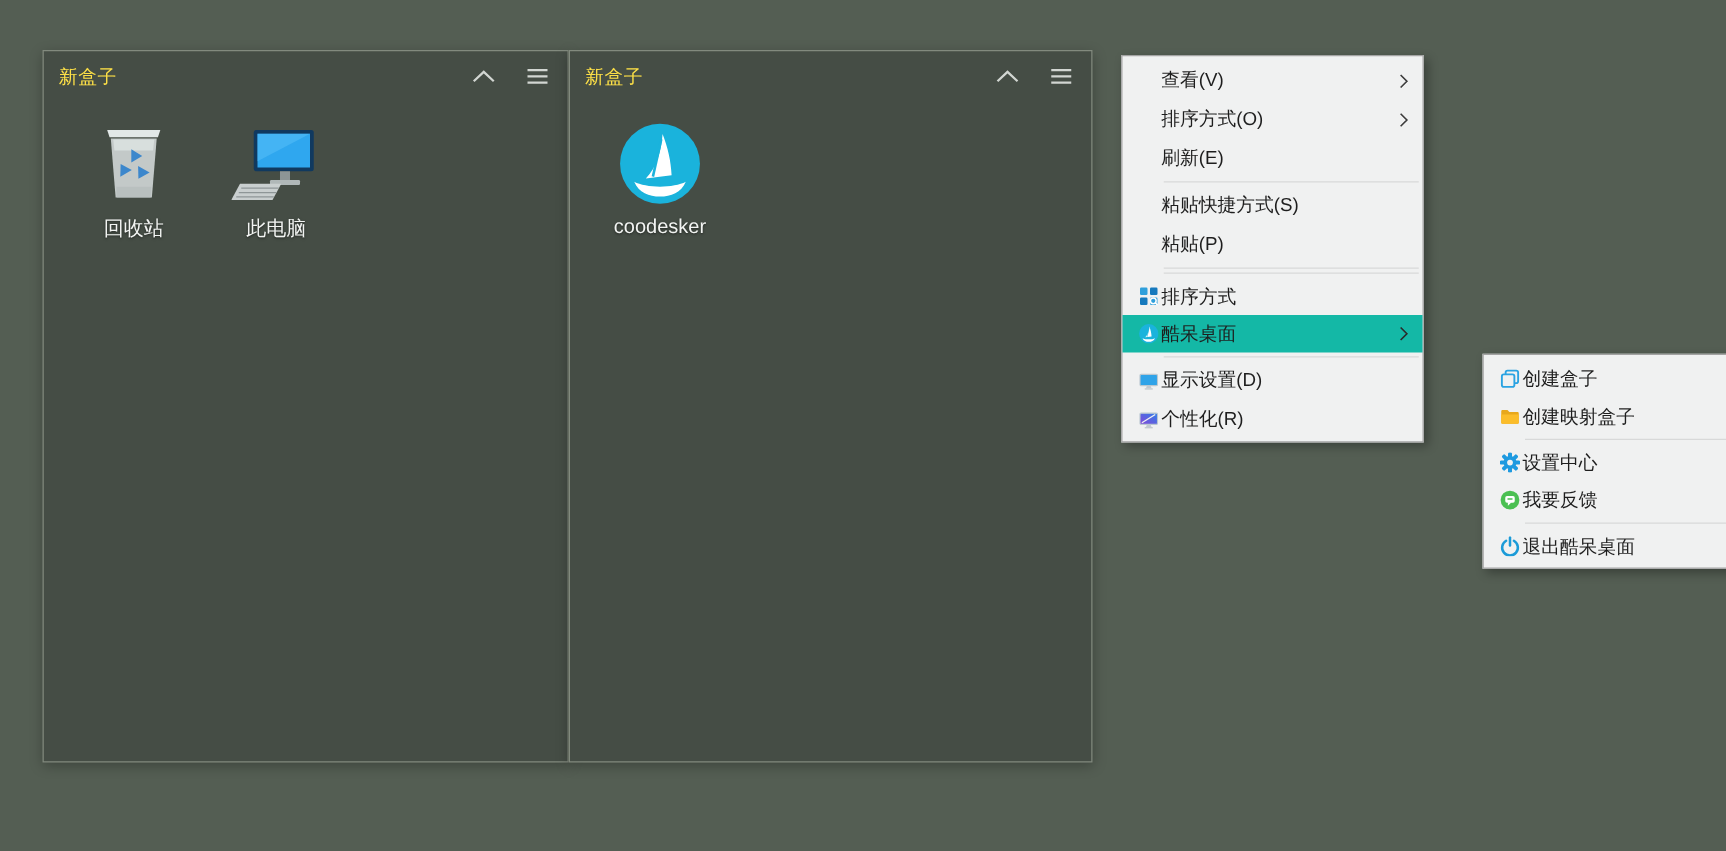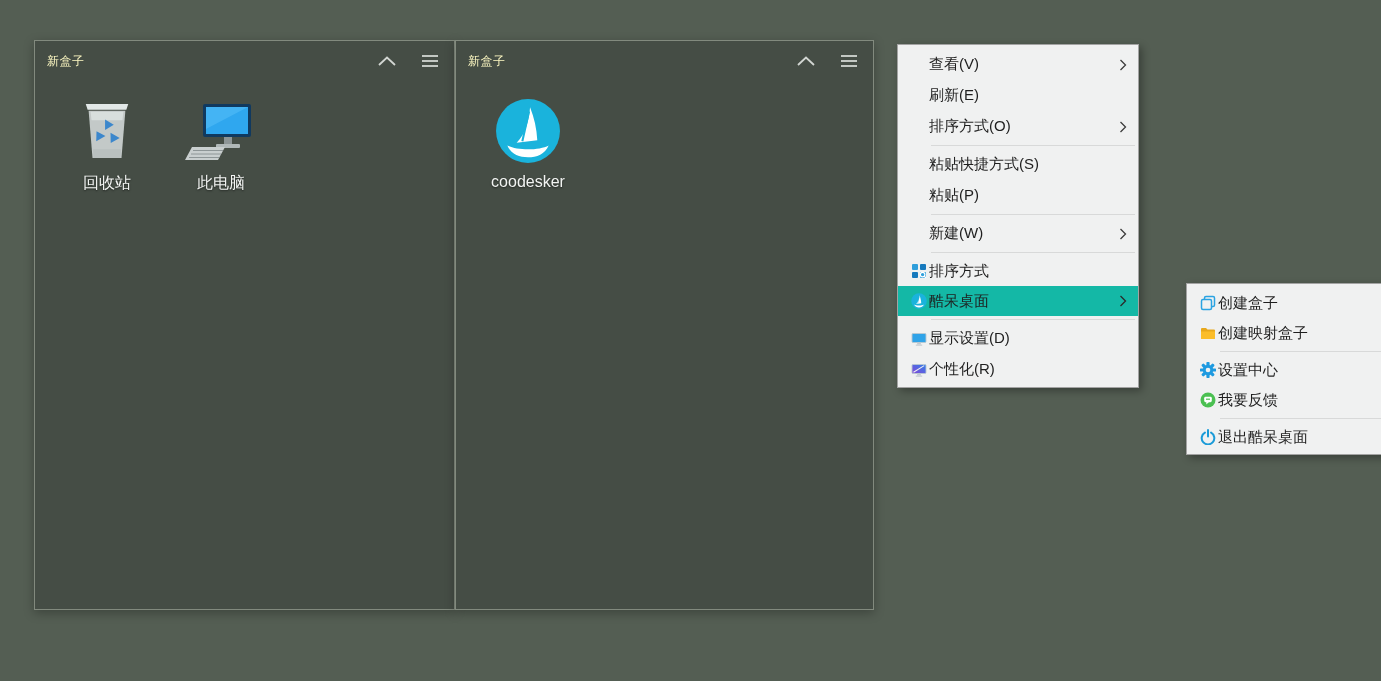--- a/index.html
+++ b/index.html
@@ -18,21 +18,21 @@
     background:#454d45;
     border:1px solid #828a7e;
     box-shadow:0 3px 10px rgba(0,0,0,.28);
   }
   .box-1 { left:34px;  width:421px; }
   .box-2 { left:455px; width:419px; }
   .box-header {
     height:40px; display:flex; align-items:center;
     padding:0 14px 0 12px;
   }
-  .box-title { color:#fef9c3; font-size:12px; letter-spacing:.5px; }
+  .box-title { color:#fde047; font-size:15px; letter-spacing:.5px; }
   .box-header-controls { margin-left:auto; display:flex; align-items:center; gap:22px; }
   .box-header-controls svg { display:block; cursor:pointer; }
   .box-content {
     display:flex; align-items:flex-start;
     padding:14px 0 0 26px; gap:22px;
   }
   .desk-item {
     width:92px; display:flex; flex-direction:column; align-items:center;
   }
   .desk-item .di-icon {
@@ -166,48 +166,42 @@
   <div class="menu main-menu">
 
     <div class="menu-item h31">
       <span class="mi-label">查看(V)</span>
       <svg class="mi-arrow" width="8" height="13">
         <polyline points="1.5,1.5 6.5,6.5 1.5,11.5" fill="none" stroke="#3c3c3c" stroke-width="1.3"></polyline>
       </svg>
     </div>
 
     <div class="menu-item h31">
-      <span class="mi-label">刷新(E)</span>
-    </div>
-
-    <div class="menu-item h31">
       <span class="mi-label">排序方式(O)</span>
       <svg class="mi-arrow" width="8" height="13">
         <polyline points="1.5,1.5 6.5,6.5 1.5,11.5" fill="none" stroke="#3c3c3c" stroke-width="1.3"></polyline>
       </svg>
     </div>
 
+    <div class="menu-item h31">
+      <span class="mi-label">刷新(E)</span>
+    </div>
+
     <div class="menu-sep"></div>
 
     <div class="menu-item h31">
       <span class="mi-label">粘贴快捷方式(S)</span>
     </div>
 
     <div class="menu-item h31">
       <span class="mi-label">粘贴(P)</span>
     </div>
 
     <div class="menu-sep"></div>
 
-    <div class="menu-item h31">
-      <span class="mi-label">新建(W)</span>
-      <svg class="mi-arrow" width="8" height="13">
-        <polyline points="1.5,1.5 6.5,6.5 1.5,11.5" fill="none" stroke="#3c3c3c" stroke-width="1.3"></polyline>
-      </svg>
-    </div>
 
     <div class="menu-sep"></div>
 
     <div class="menu-item h30">
       <span class="mi-icon">
         <svg width="16" height="16" viewBox="0 0 16 16">
           <rect x="1" y="1" width="6" height="6" rx="1" fill="#2f9fdb"></rect>
           <rect x="9" y="1" width="6" height="6" rx="1" fill="#1679bd"></rect>
           <rect x="1" y="9" width="6" height="6" rx="1" fill="#1679bd"></rect>
           <rect x="9" y="9" width="6" height="6" rx="1" fill="#2f9fdb"></rect>

